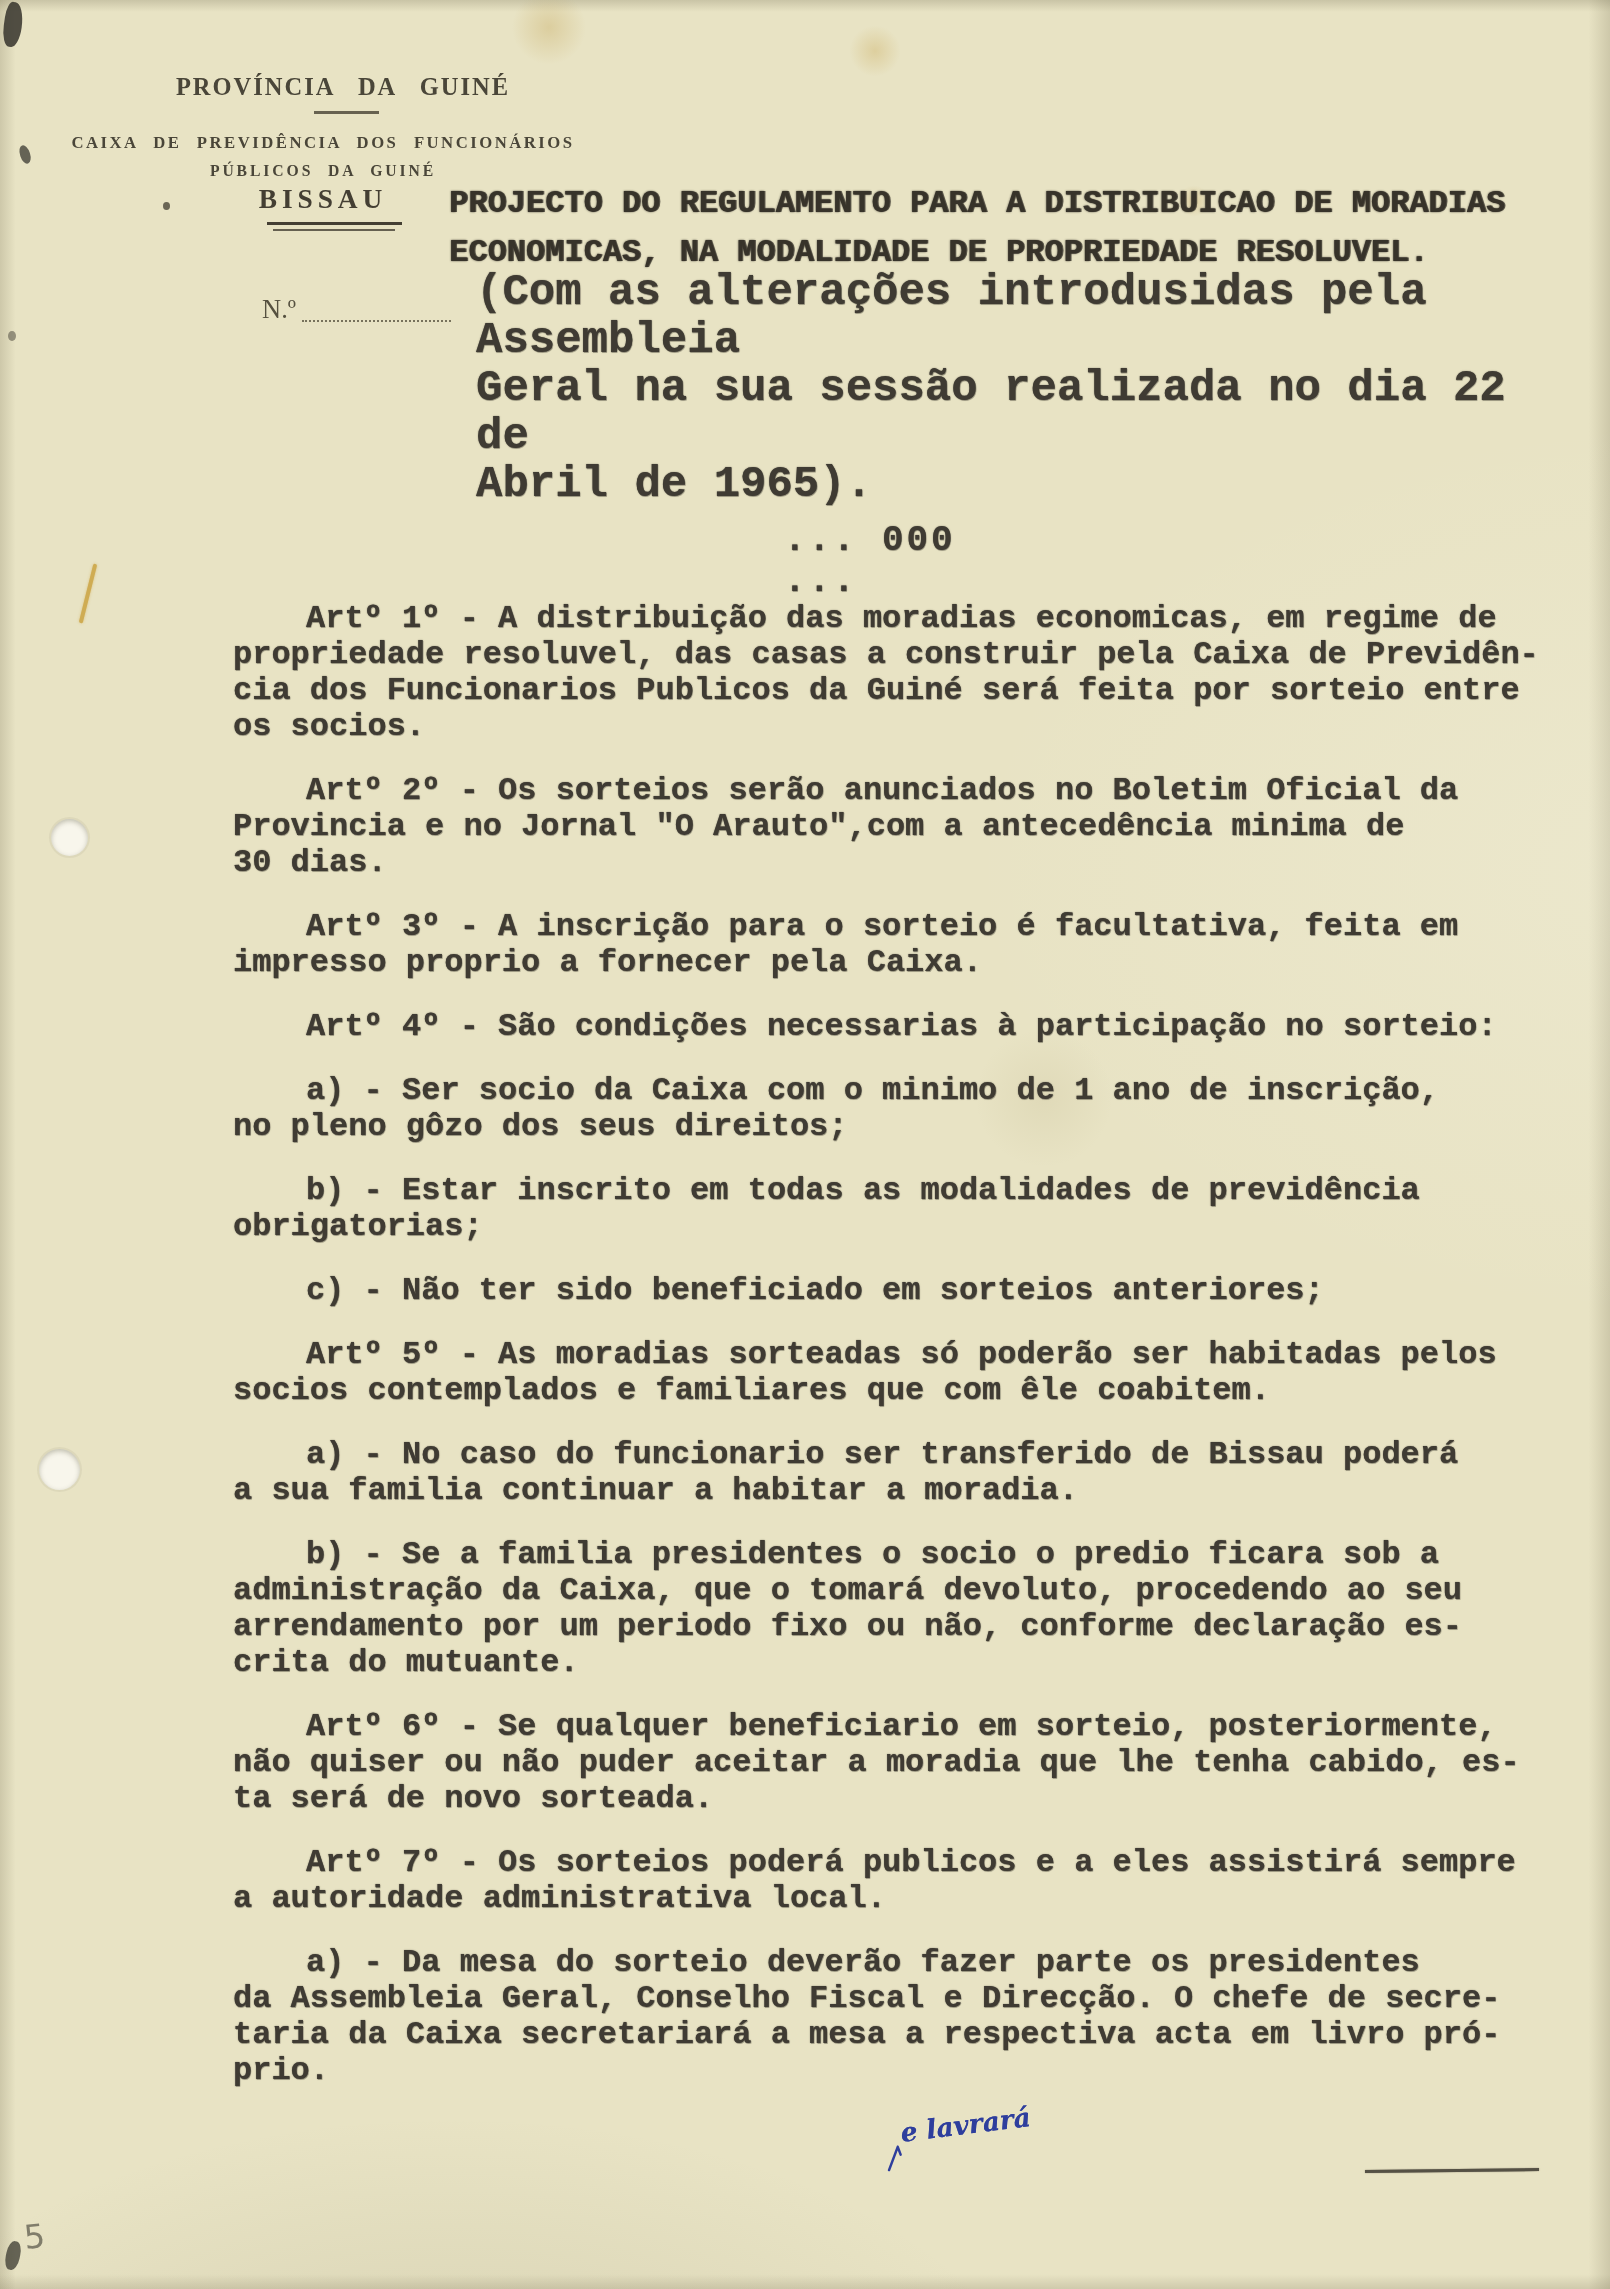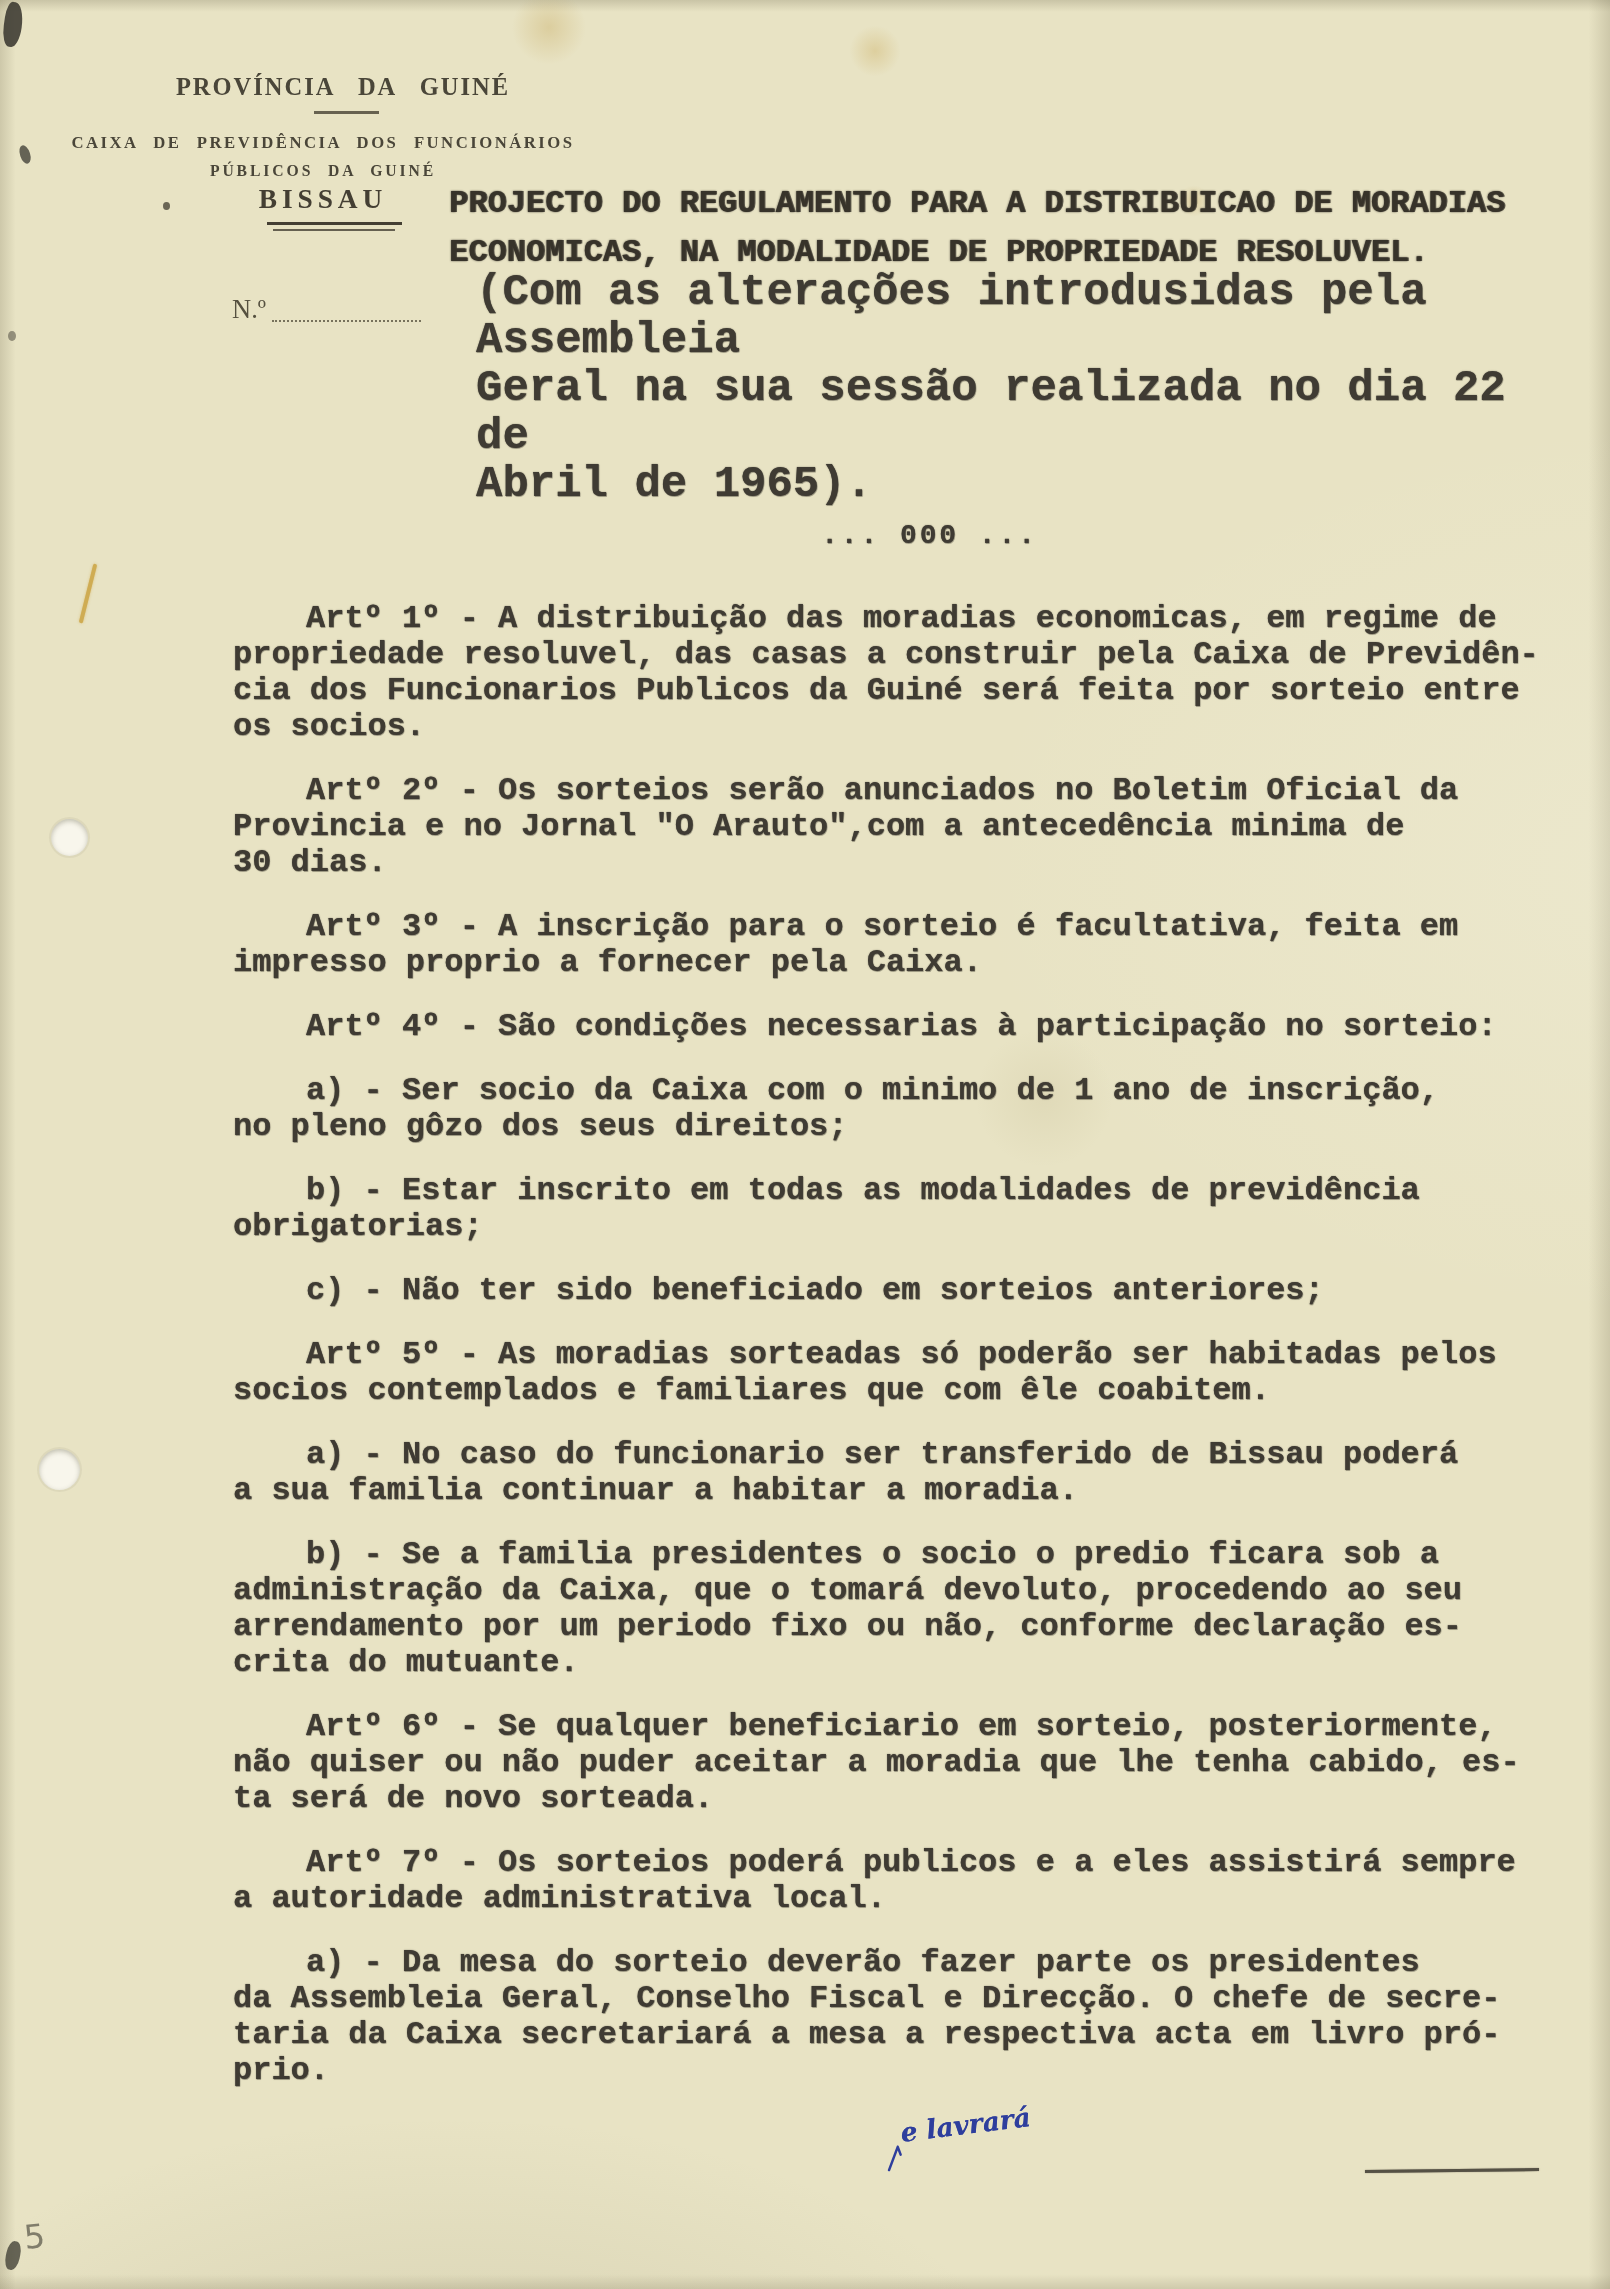--- a/index.html
+++ b/index.html
@@ -25,32 +25,32 @@
     font:700 24.5px "Liberation Serif", serif; letter-spacing:2px; word-spacing:15.7px; color:#4a4639; }
   .lh-rule { left:314px; top:111px; width:65px; height:2.9px; background:#504b3c; opacity:.85; }
   .lh-org1 { left:39px; top:133px; width:568px; text-align:center;
     font:700 16.7px "Liberation Serif", serif; letter-spacing:2.5px; word-spacing:8.8px; color:#4a4639; }
   .lh-org2 { left:39px; top:162px; width:568px; text-align:center;
     font:700 15.7px "Liberation Serif", serif; letter-spacing:2.9px; word-spacing:7.8px; color:#4a4639; }
   .lh-city { left:235px; top:184px; width:176px; text-align:center;
     font:700 27.4px "Liberation Serif", serif; letter-spacing:4.9px; color:#443f33; }
   .lh-city-u1 { left:267px; top:222px; width:135px; height:2.9px; background:#443f33; }
   .lh-city-u2 { left:273px; top:229px; width:122px; height:2px; background:#443f33; opacity:.8; }
-  .lh-numero { left:232px; top:294px; font:400 26.5px "Liberation Serif", serif; color:#565140; }
+  .lh-numero { left:262px; top:294px; font:400 26.5px "Liberation Serif", serif; color:#565140; }
   .numero-dots { display:inline-block; width:149px; border-bottom:2.9px dotted #5b5643; margin-left:5.9px; vertical-align:-3.9px; opacity:.8; }
 
   
   .typed { font-family:"Liberation Mono", monospace; font-weight:700; color:#3f3b33;
     text-shadow:0 0 1.2px rgba(64,60,50,.85), 0.6px 0.6px 0 rgba(64,60,50,.35); }
   .title-1, .title-2 { left:449px; width:1127px; font-size:32px; line-height:39px; color:#37332a;
     text-shadow:0 0 2px rgba(52,48,40,.9), 1.2px 0 0 rgba(52,48,40,.75); }
   .title-1 { top:184px; }
   .title-2 { top:233px; }
   .subtitle { left:476px; top:268px; width:1098px; font-size:44px; line-height:48px; white-space:pre-line; }
-  .separator { left:807px; top:520px; width:245px; text-align:center; font-size:28px; letter-spacing:2.9px; }
+  .separator { left:784px; top:520px; width:245px; font-size:36px; letter-spacing:2.9px; }
 
   .doc-body { left:233px; top:585px; width:1341px; }
   .doc-body p { margin:16px 0 28px; font:700 32px/36px "Liberation Mono", monospace; color:#3f3b33;
     white-space:pre-wrap; text-indent:73px;
     text-shadow:0 0 1.2px rgba(64,60,50,.85), 0.6px 0.6px 0 rgba(64,60,50,.35); }
 
   
   .annotation { left:900px; top:2109px; color:#2e3e9d; transform:rotate(-7deg);
     font:italic 700 26.5px "DejaVu Serif", serif; text-shadow:0 0 0.6px rgba(46,62,157,.8); }
   .caret { left:887px; top:2143px; width:15.7px; height:29px; }

